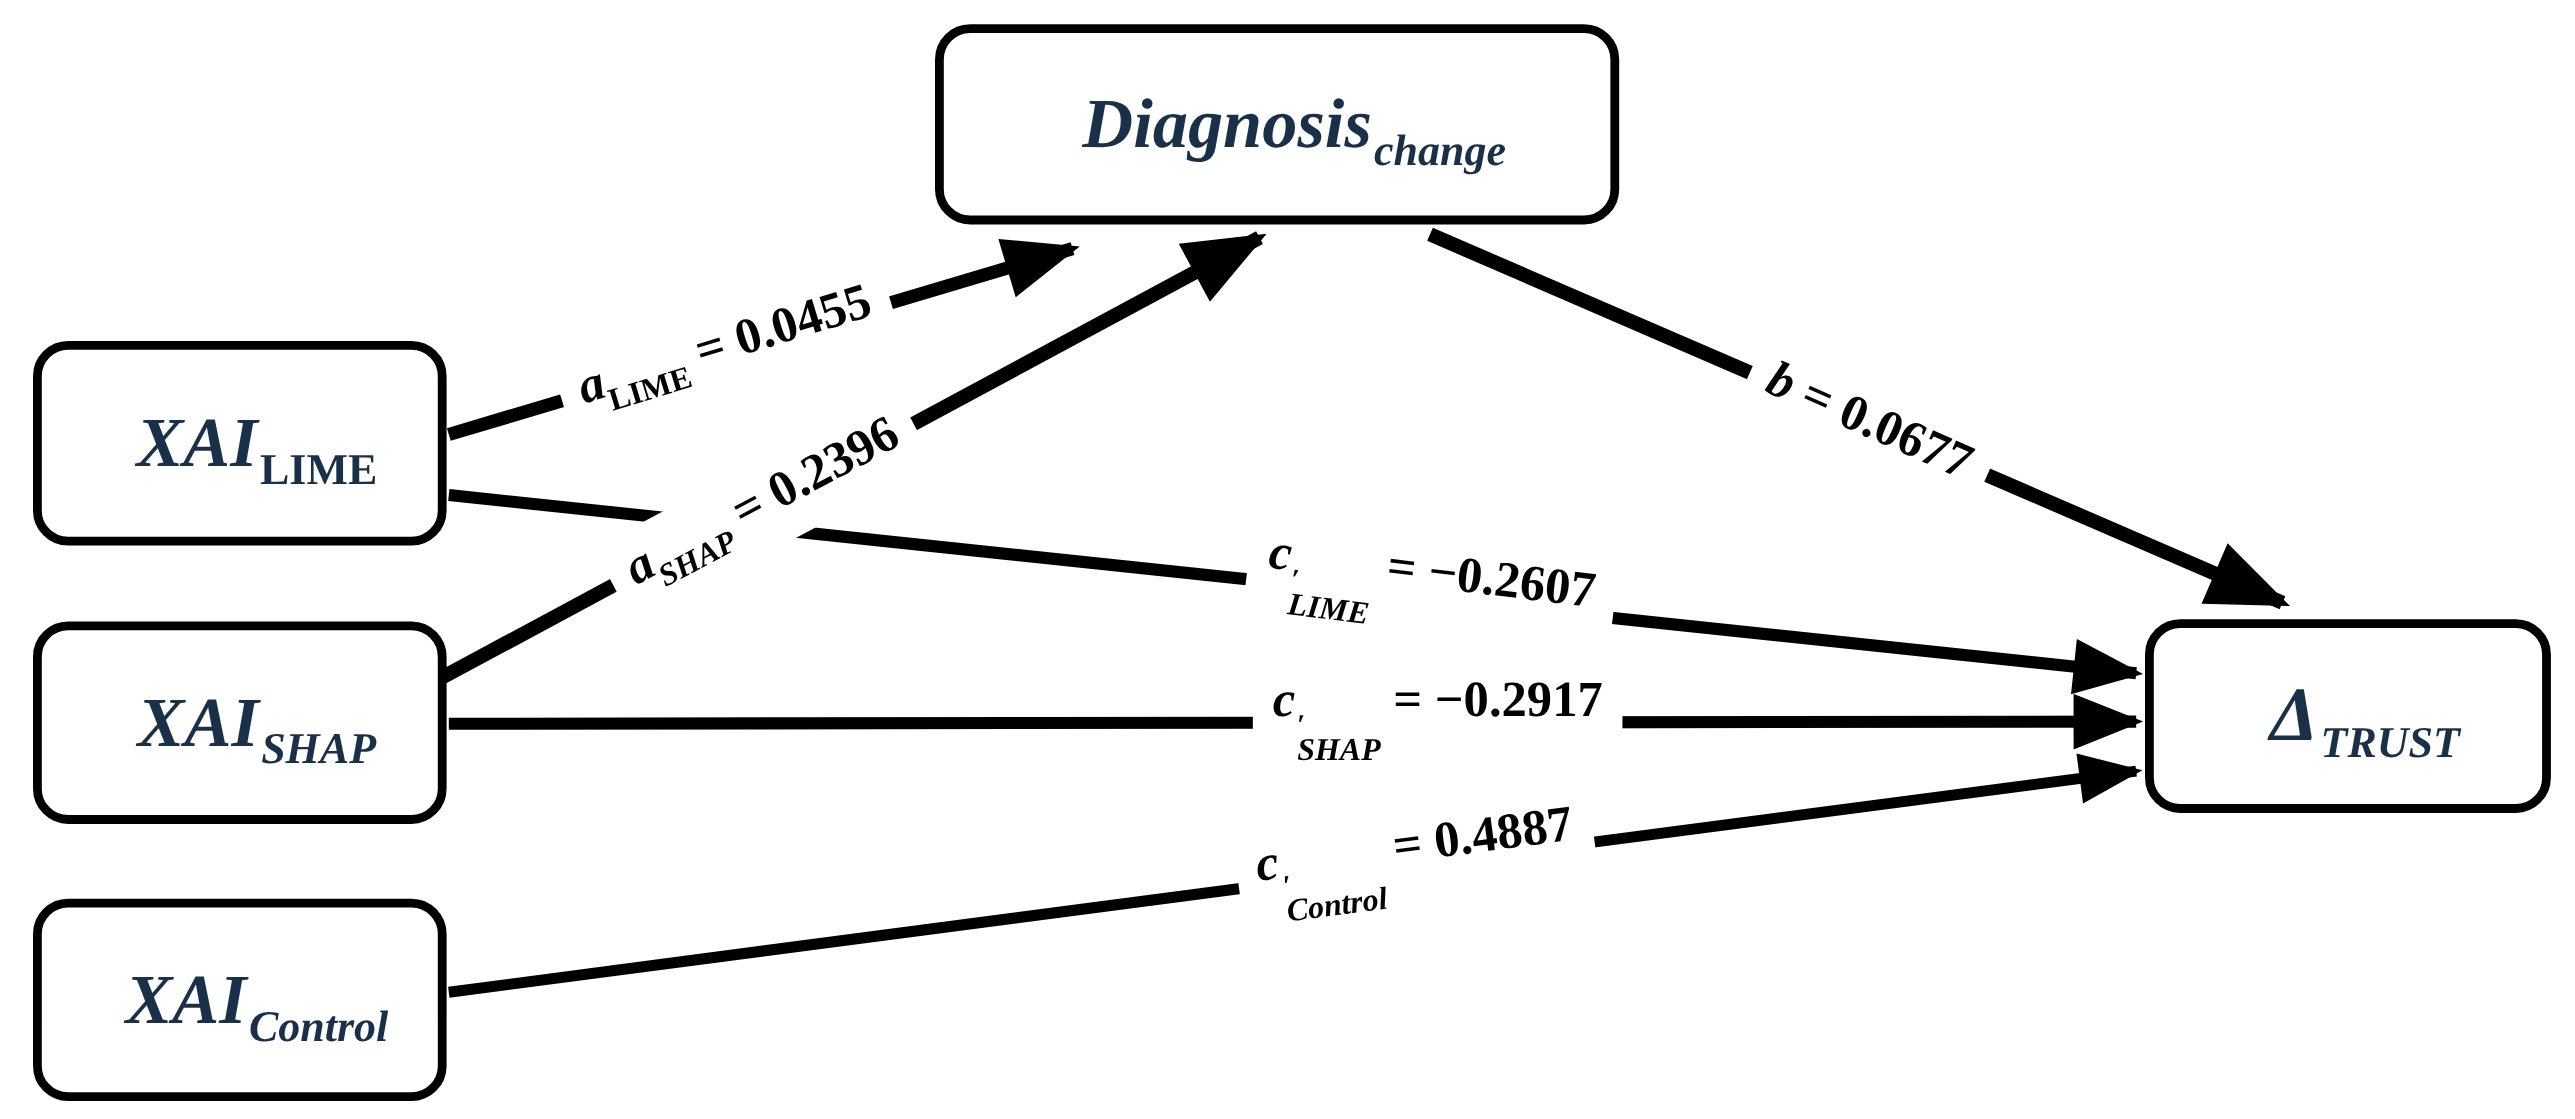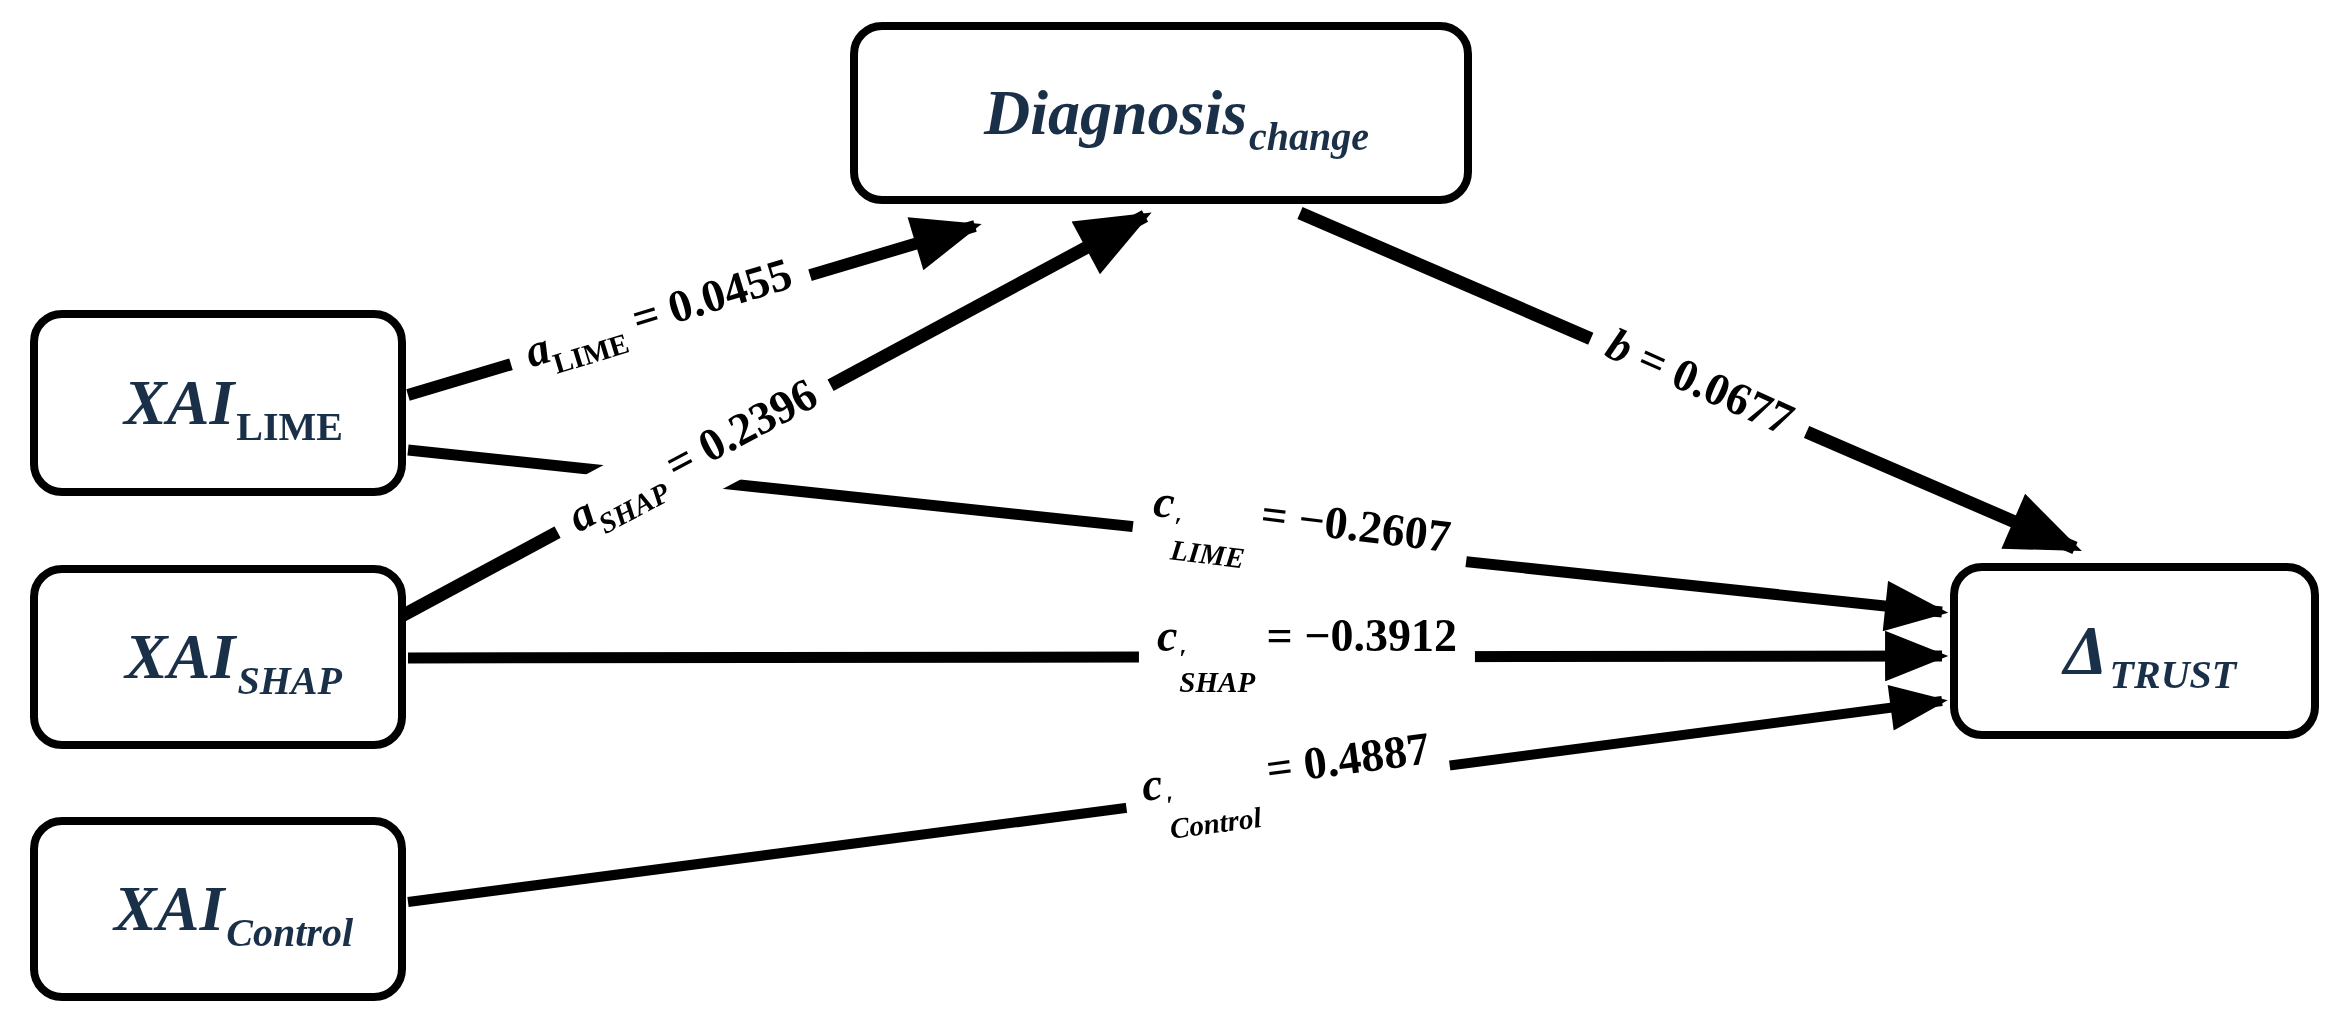--- a/index.html
+++ b/index.html
@@ -107,21 +107,21 @@
     <span class="rel">=</span>
     <span class="val">−0.2607</span>
   </div>
 
   <div class="edge-label" id="lbl-c-shap">
     <span class="v">c</span><span class="stack">
         <span class="st-t">′</span>
         <span class="st-b">SHAP</span>
       </span>
     <span class="rel">=</span>
-    <span class="val">−0.3912</span>
+    <span class="val">−0.2917</span>
   </div>
 
   <div class="edge-label" id="lbl-c-control">
     <span class="v">c</span><span class="stack">
         <span class="st-t">′</span>
         <span class="st-b">Control</span>
       </span>
     <span class="rel">=</span>
     <span class="val">0.4887</span>
   </div>

